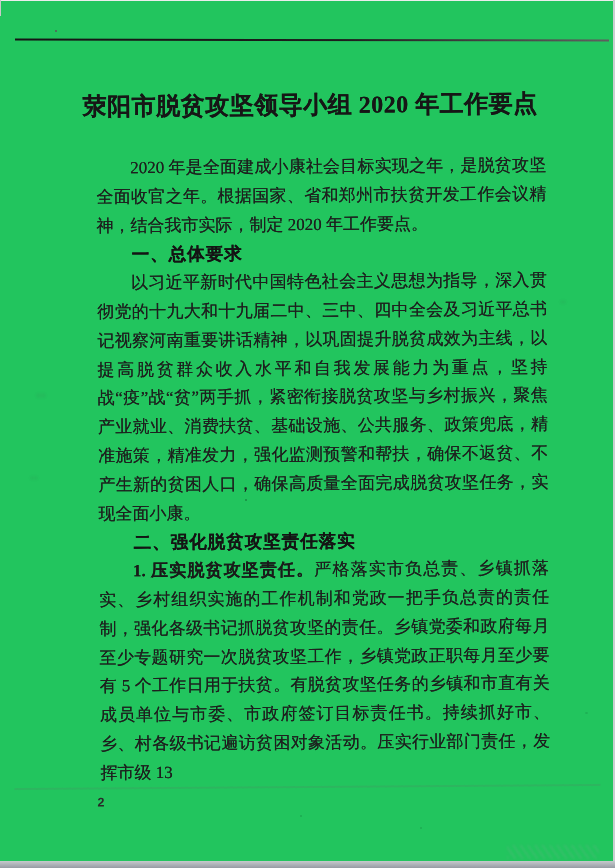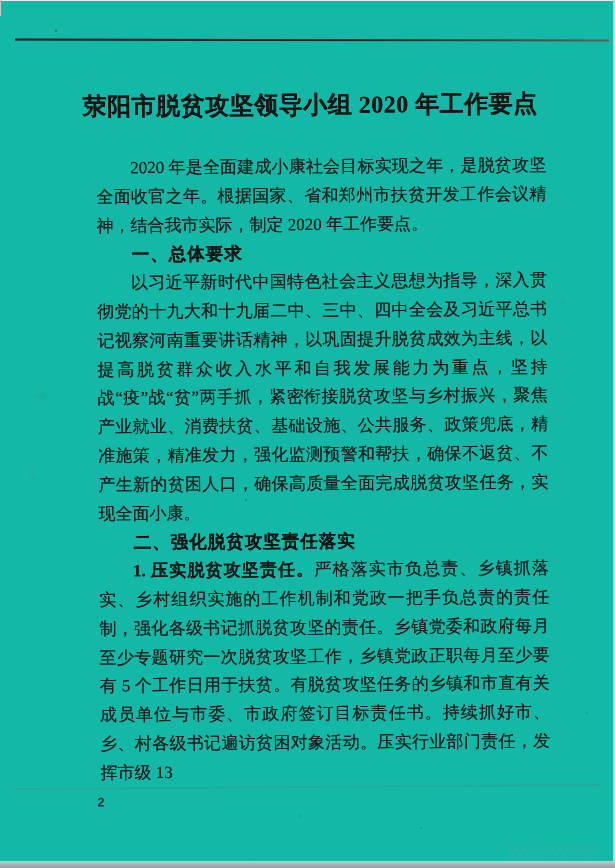--- a/index.html
+++ b/index.html
@@ -1,21 +1,21 @@
 <!DOCTYPE html>
 <html><head>
 <meta charset="utf-8">
 <style>
   html,body{margin:0;padding:0;}
   body{
     width:615px;height:868px;overflow:hidden;background:#ffffff;
     font-family:"Liberation Serif","DejaVu Serif",serif;
   }
   .page{
-    position:relative;width:615px;height:868px;background:#14b8a6;overflow:hidden;
+    position:relative;width:615px;height:868px;background:#22c55e;overflow:hidden;
   }
   
   .edge-top{position:absolute;left:0;top:0;width:100%;height:1px;background:#ececec;}
   .edge-left-tick{position:absolute;left:0;top:0;width:1px;height:16px;background:#c9c9c9;}
   .edge-right{position:absolute;right:0;top:0;width:2px;height:100%;background:#cbced1;}
   .edge-bottom{position:absolute;left:0;bottom:0;width:100%;height:7px;
     background:linear-gradient(to bottom,#c6cacd,#969ca3);}
   .corner-smudge{position:absolute;right:16px;bottom:9px;width:92px;height:14px;opacity:.5;
     background:repeating-linear-gradient(55deg,rgba(150,156,162,.35) 0 2px,rgba(255,255,255,0) 2px 6px);
     filter:blur(1px);}

